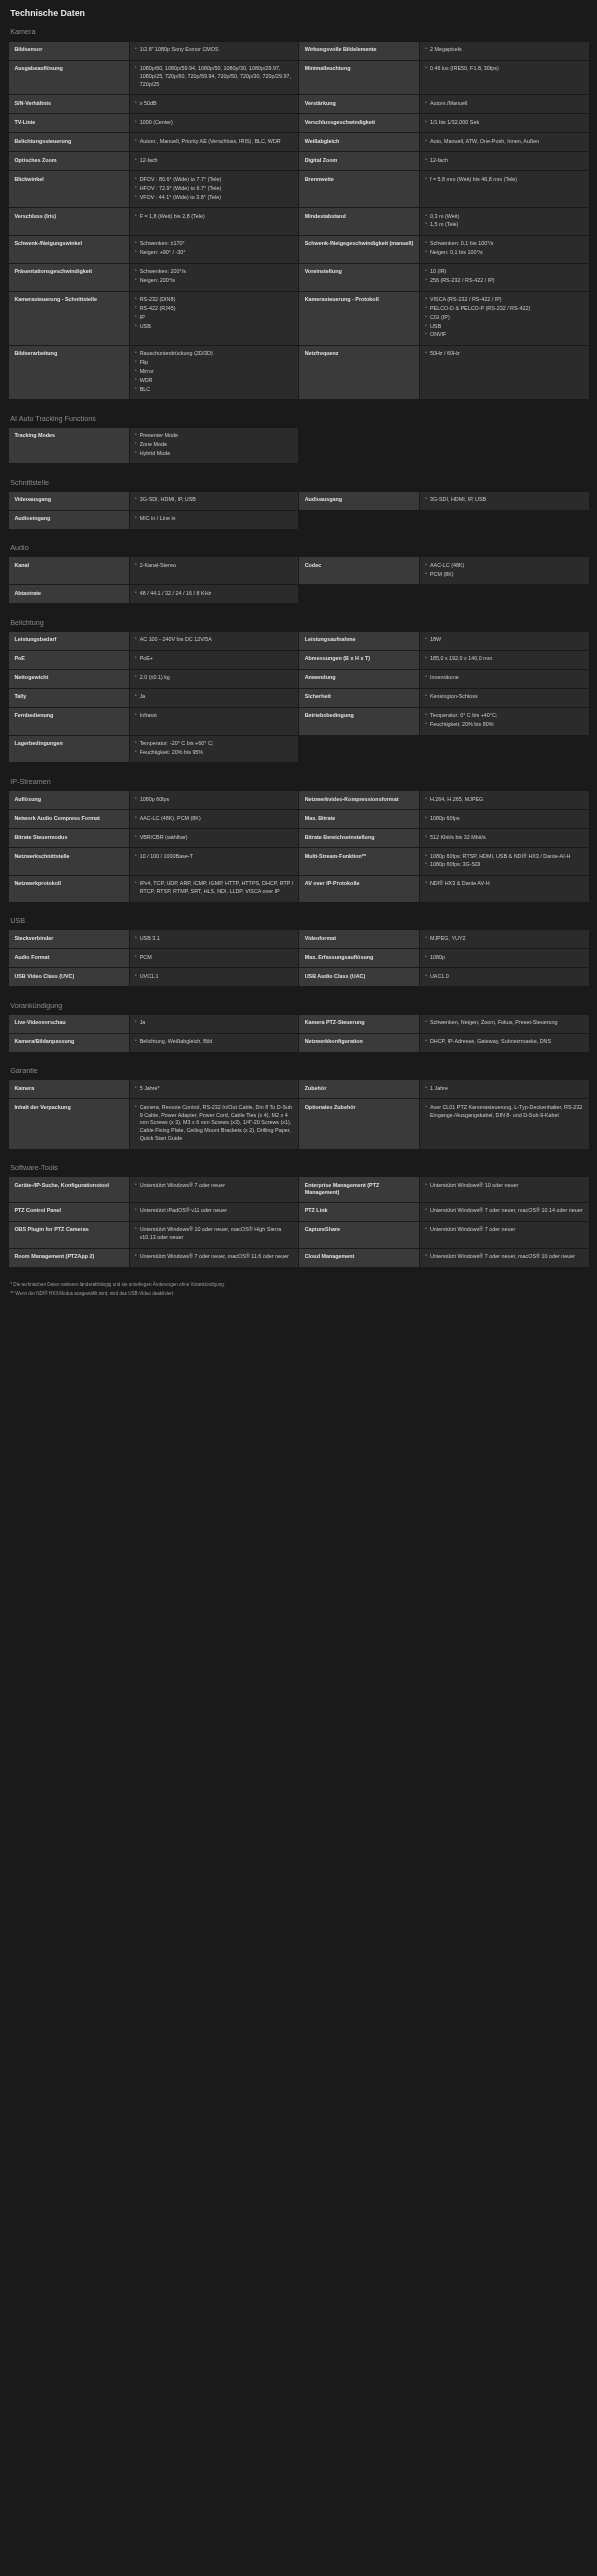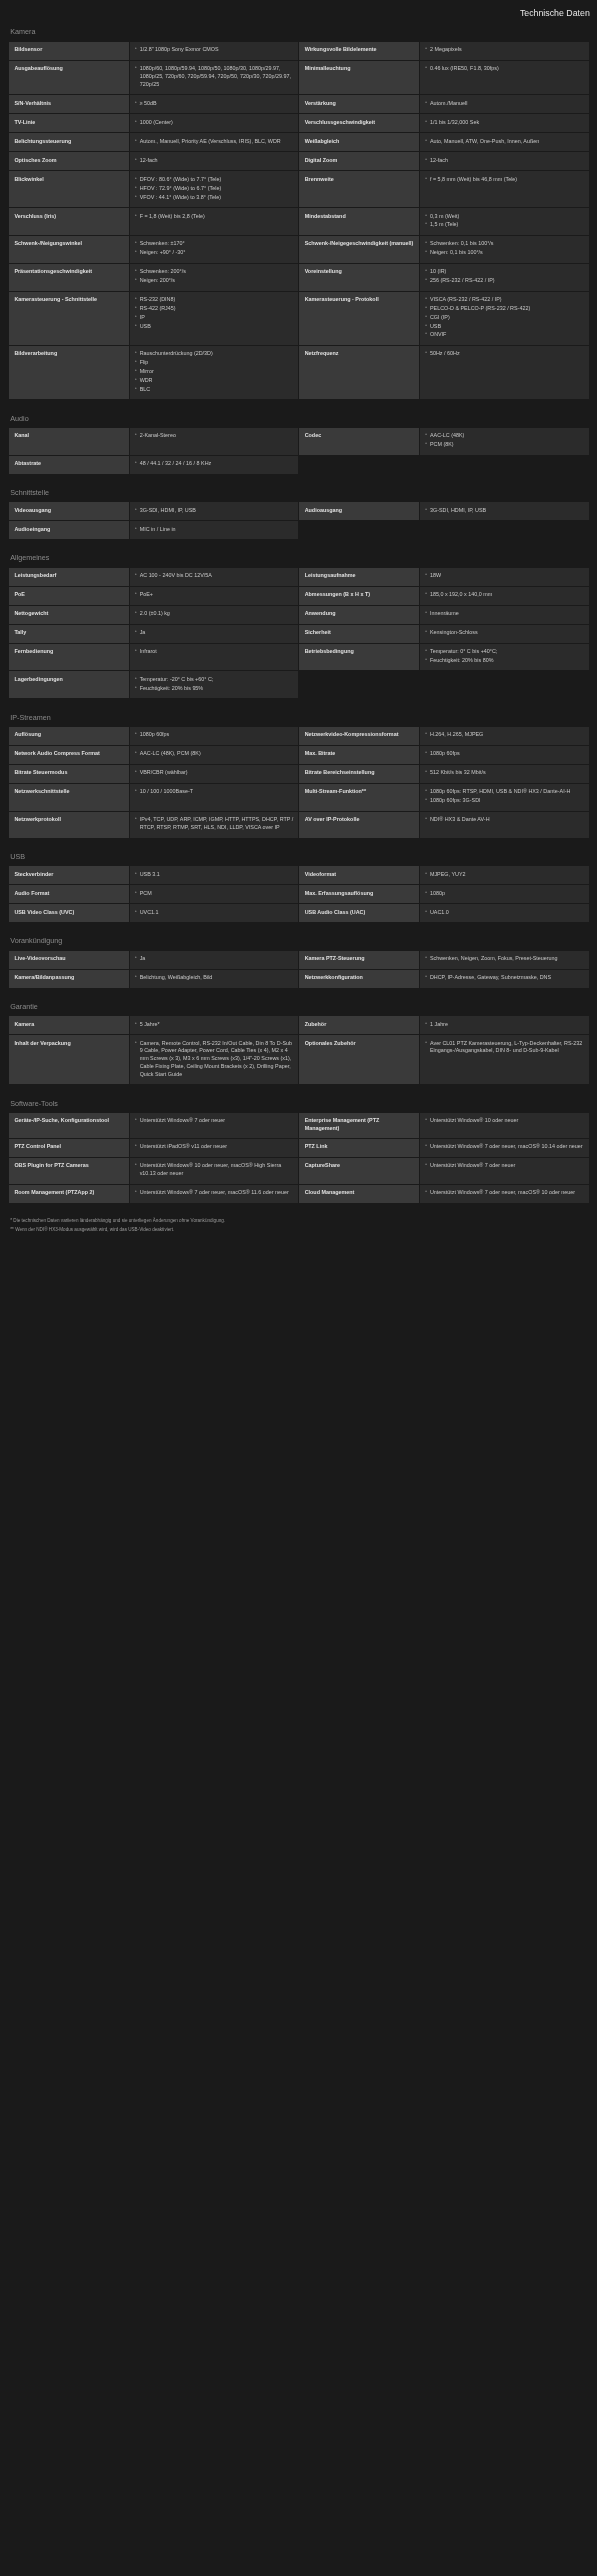--- a/index.html
+++ b/index.html
@@ -10,23 +10,22 @@
   }
   body {
     width: 598px;
     min-height: 2584px;
     color: #d8d8d8;
     padding: 4.1px 8.2px 10.3px 8.2px;
   }
   .page-title {
     font-size: 8.8px;
     color: #e8e8e8;
-    font-weight: 400;
+    font-weight: 700;
     margin: 4.1px 0 9.3px 2.1px;
-    text-align: right;
   }
   .section {
     margin-bottom: 13.4px;
   }
   .section-title {
     font-size: 7.2px;
     color: #8a8a8a;
     font-weight: 400;
     margin: 0 0 4.1px 2.1px;
   }
@@ -275,20 +274,70 @@
             <td class="val">
               <ul>
                 <li>50Hz / 60Hz</li>
               </ul>
             </td>
           </tr>
         </tbody>
       </table>
     </div>
     <div class="section">
+      <h2 class="section-title">AI Auto Tracking Functions</h2>
+      <table class="spec">
+        <tbody>
+          <tr>
+            <td class="lbl">Tracking Modes</td>
+            <td class="val">
+              <ul>
+                <li>Presenter Mode</li>
+                <li>Zone Mode</li>
+                <li>Hybrid Mode</li>
+              </ul>
+            </td>
+            <td class="lbl" style="background: transparent;"></td>
+            <td class="val empty" style="background: transparent;"></td>
+          </tr>
+        </tbody>
+      </table>
+    </div>
+    <div class="section">
+      <h2 class="section-title">Schnittstelle</h2>
+      <table class="spec">
+        <tbody>
+          <tr>
+            <td class="lbl">Videoausgang</td>
+            <td class="val">
+              <ul>
+                <li>3G-SDI, HDMI, IP, USB</li>
+              </ul>
+            </td>
+            <td class="lbl">Audioausgang</td>
+            <td class="val">
+              <ul>
+                <li>3G-SDI, HDMI, IP, USB</li>
+              </ul>
+            </td>
+          </tr>
+          <tr>
+            <td class="lbl">Audioeingang</td>
+            <td class="val">
+              <ul>
+                <li>MIC in / Line in</li>
+              </ul>
+            </td>
+            <td class="lbl" style="background: transparent;"></td>
+            <td class="val empty" style="background: transparent;"></td>
+          </tr>
+        </tbody>
+      </table>
+    </div>
+    <div class="section">
       <h2 class="section-title">Audio</h2>
       <table class="spec">
         <tbody>
           <tr>
             <td class="lbl">Kanal</td>
             <td class="val">
               <ul>
                 <li>2-Kanal-Stereo</li>
               </ul>
             </td>
@@ -307,52 +356,21 @@
                 <li>48 / 44.1 / 32 / 24 / 16 / 8 KHz</li>
               </ul>
             </td>
             <td class="lbl" style="background: transparent;"></td>
             <td class="val empty" style="background: transparent;"></td>
           </tr>
         </tbody>
       </table>
     </div>
     <div class="section">
-      <h2 class="section-title">Schnittstelle</h2>
-      <table class="spec">
-        <tbody>
-          <tr>
-            <td class="lbl">Videoausgang</td>
-            <td class="val">
-              <ul>
-                <li>3G-SDI, HDMI, IP, USB</li>
-              </ul>
-            </td>
-            <td class="lbl">Audioausgang</td>
-            <td class="val">
-              <ul>
-                <li>3G-SDI, HDMI, IP, USB</li>
-              </ul>
-            </td>
-          </tr>
-          <tr>
-            <td class="lbl">Audioeingang</td>
-            <td class="val">
-              <ul>
-                <li>MIC in / Line in</li>
-              </ul>
-            </td>
-            <td class="lbl" style="background: transparent;"></td>
-            <td class="val empty" style="background: transparent;"></td>
-          </tr>
-        </tbody>
-      </table>
-    </div>
-    <div class="section">
-      <h2 class="section-title">Allgemeines</h2>
+      <h2 class="section-title">Belichtung</h2>
       <table class="spec">
         <tbody>
           <tr>
             <td class="lbl">Leistungsbedarf</td>
             <td class="val">
               <ul>
                 <li>AC 100 - 240V bis DC 12V/5A</li>
               </ul>
             </td>
             <td class="lbl">Leistungsaufnahme</td>

